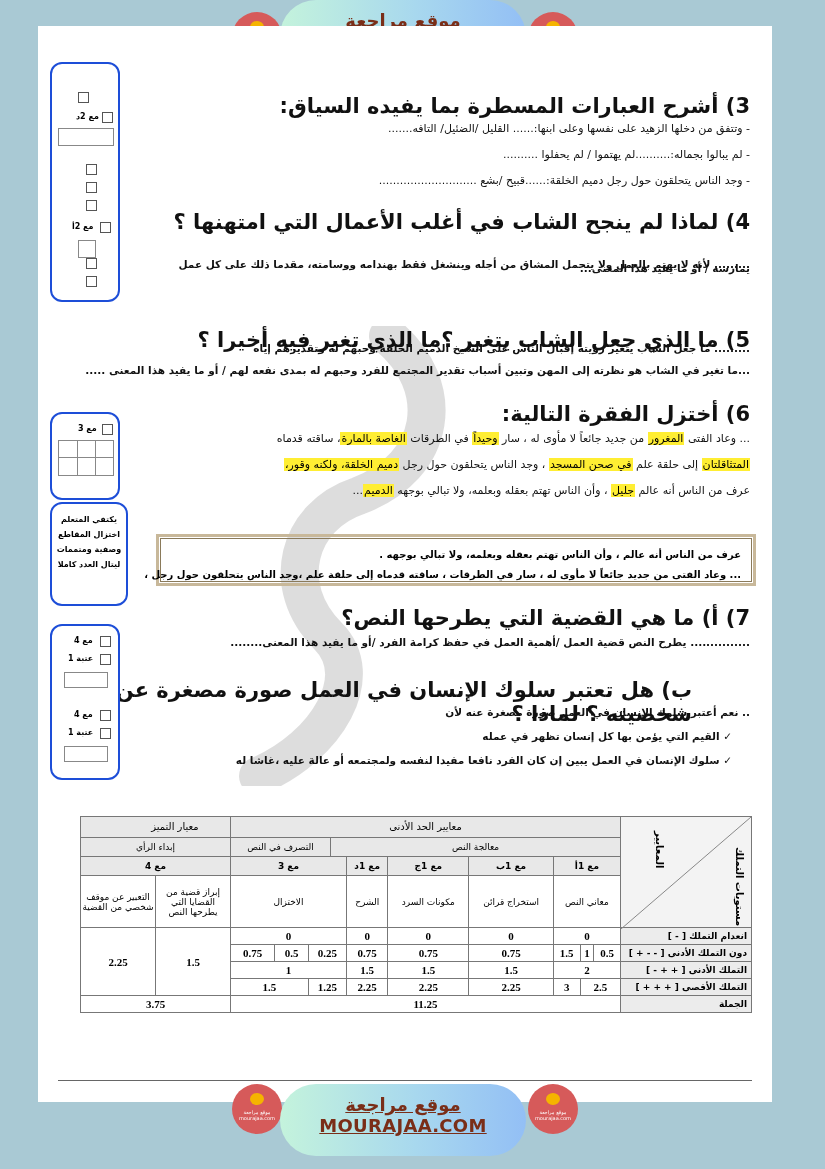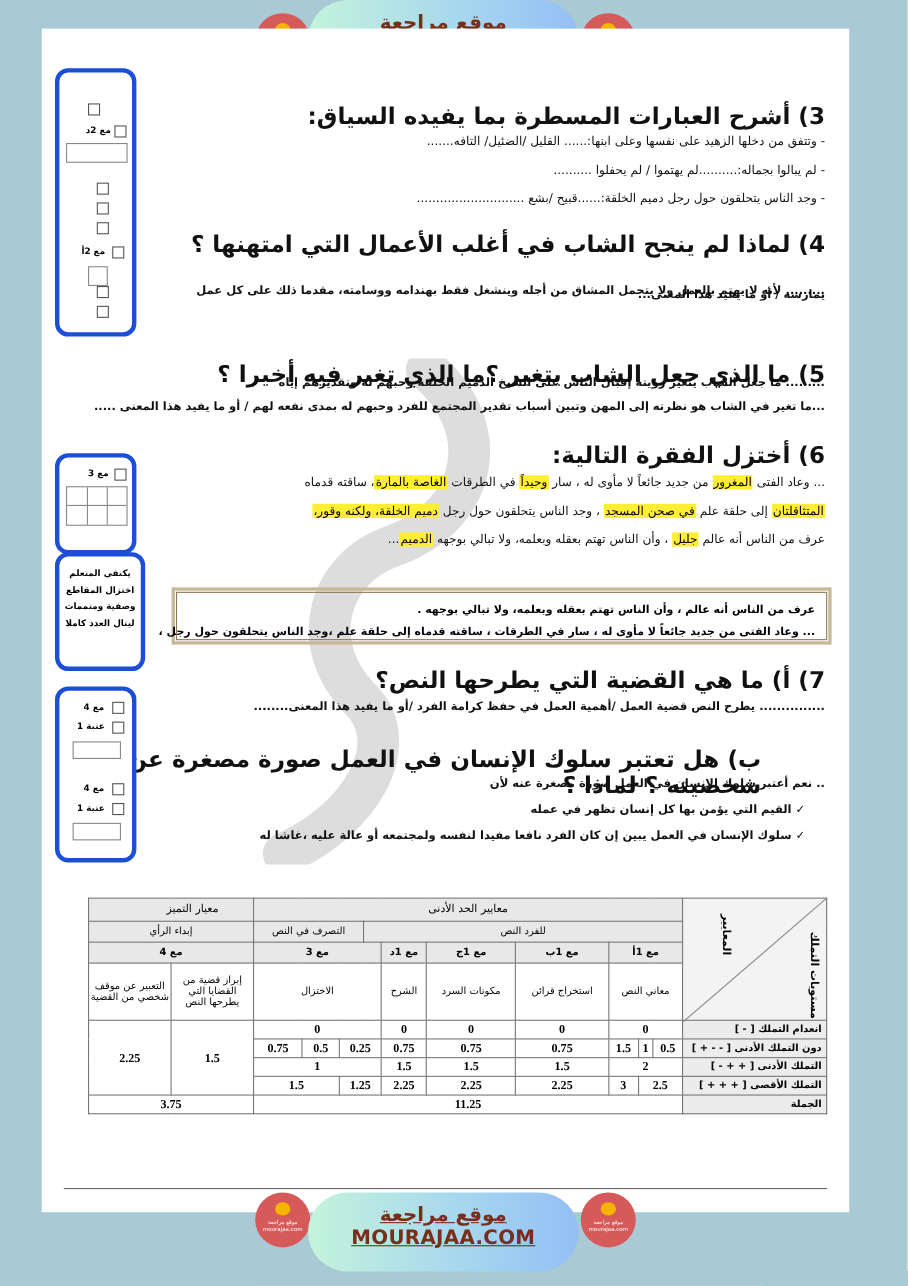--- a/index.html
+++ b/index.html
@@ -8,21 +8,21 @@
   .banner{position:absolute;left:280px;width:246px;height:72px;border-radius:36px;background:linear-gradient(90deg,#c4f3dc,#a8d8ee 55%,#93bff5);text-align:center;color:#7a2e18;font-weight:bold;}
   .banner .ar{font-size:18px;text-decoration:underline;margin-top:10px;direction:rtl;}
   .banner .en{font-size:18px;text-decoration:underline;font-family:"DejaVu Sans",sans-serif;letter-spacing:0.3px;}
   .badge{position:absolute;width:50px;height:50px;border-radius:50%;background:#d65a5a;color:#fff;text-align:center;font-size:5px;}
   .badge .dot{width:14px;height:12px;margin:9px auto 4px;border-radius:50%;background:#f5b400;}
   .content{position:absolute;left:0;top:0;width:734px;direction:rtl;font-family:"DejaVu Sans",sans-serif;color:#111;}
   .q-title{position:absolute;right:22px;font-weight:bold;font-size:21px;}
   .line{position:absolute;right:22px;font-size:11px;white-space:nowrap;}
   .bold{font-weight:bold;}
   mark{background:#ffee33;padding:0 1px;}
-  .side{position:absolute;border:4px solid #1d4ed8;border-radius:12px;background:#fff;}
+  .side{position:absolute;border:2px solid #1d4ed8;border-radius:12px;background:#fff;}
   .side .cb{position:absolute;width:9px;height:9px;border:1px solid #555;}
   .side .lbl{position:absolute;font-size:8px;font-weight:bold;direction:rtl;}
   .quote-box{position:absolute;left:118px;top:508px;width:600px;height:52px;border:3px solid #c8b89a;outline:1px solid #8a7a5a;outline-offset:-5px;box-sizing:border-box;padding:8px 12px;font-size:10px;font-weight:bold;line-height:20px;}
   .tbl-title{position:absolute;left:260px;top:770px;width:240px;text-align:center;font-size:17px;font-weight:bold;direction:rtl;}
   table.crit{position:absolute;left:42px;top:790px;width:672px;border-collapse:collapse;direction:rtl;font-size:9px;}
   table.crit td{border:1px solid #777;text-align:center;padding:2px 1px;}
   table.crit .hdr{background:#e8e8e8;}
   table.crit .num{font-size:11px;font-weight:bold;font-family:"Liberation Serif",serif;}
   table.crit .rowlbl{text-align:right;padding-right:4px;background:#ececec;font-weight:bold;}
   .diag{position:relative;width:130px;height:110px;}
@@ -132,21 +132,21 @@
                 <line x1="0" y1="112" x2="130" y2="0" stroke="#888" stroke-width="1"></line>
               </svg>
           <div style="position:absolute;right:86px;top:14px;font-weight:bold;font-size:10px;writing-mode:vertical-rl;">المعايير</div>
           <div style="position:absolute;right:6px;top:30px;font-weight:bold;font-size:10px;writing-mode:vertical-rl;">مستويات التملك</div>
         </div>
       </td>
       <td colspan="10" style="font-size:10px;">معايير الحد الأدنى</td>
       <td colspan="2" style="font-size:10px;padding-left:40px;">معيار التميز</td>
     </tr>
     <tr class="hdr">
-      <td colspan="7">للفرد النص</td>
+      <td colspan="7">معالجة النص</td>
       <td colspan="3">التصرف في النص</td>
       <td colspan="2">إبداء الرأي</td>
     </tr>
     <tr class="hdr" style="font-weight:bold;">
       <td colspan="3">مع 1أ</td>
       <td>مع 1ب</td>
       <td>مع 1ج</td>
       <td>مع 1د</td>
       <td colspan="4">مع 3</td>
       <td colspan="2">مع 4</td>

